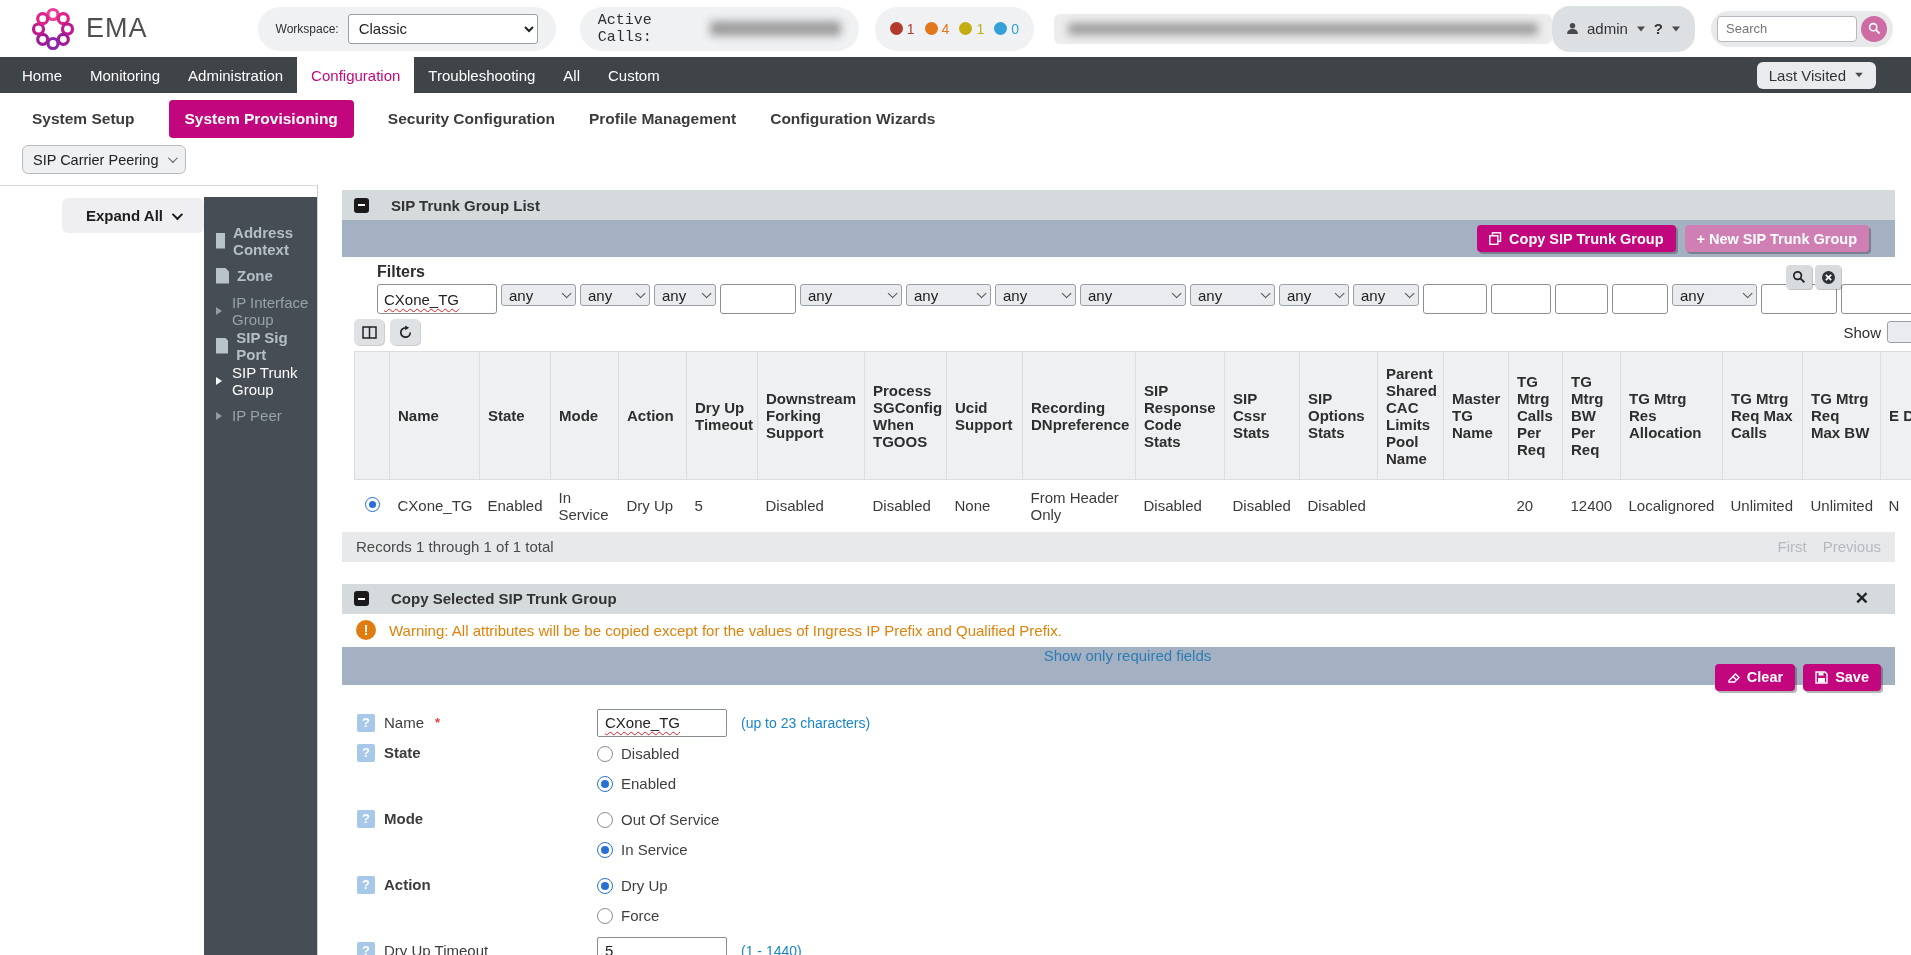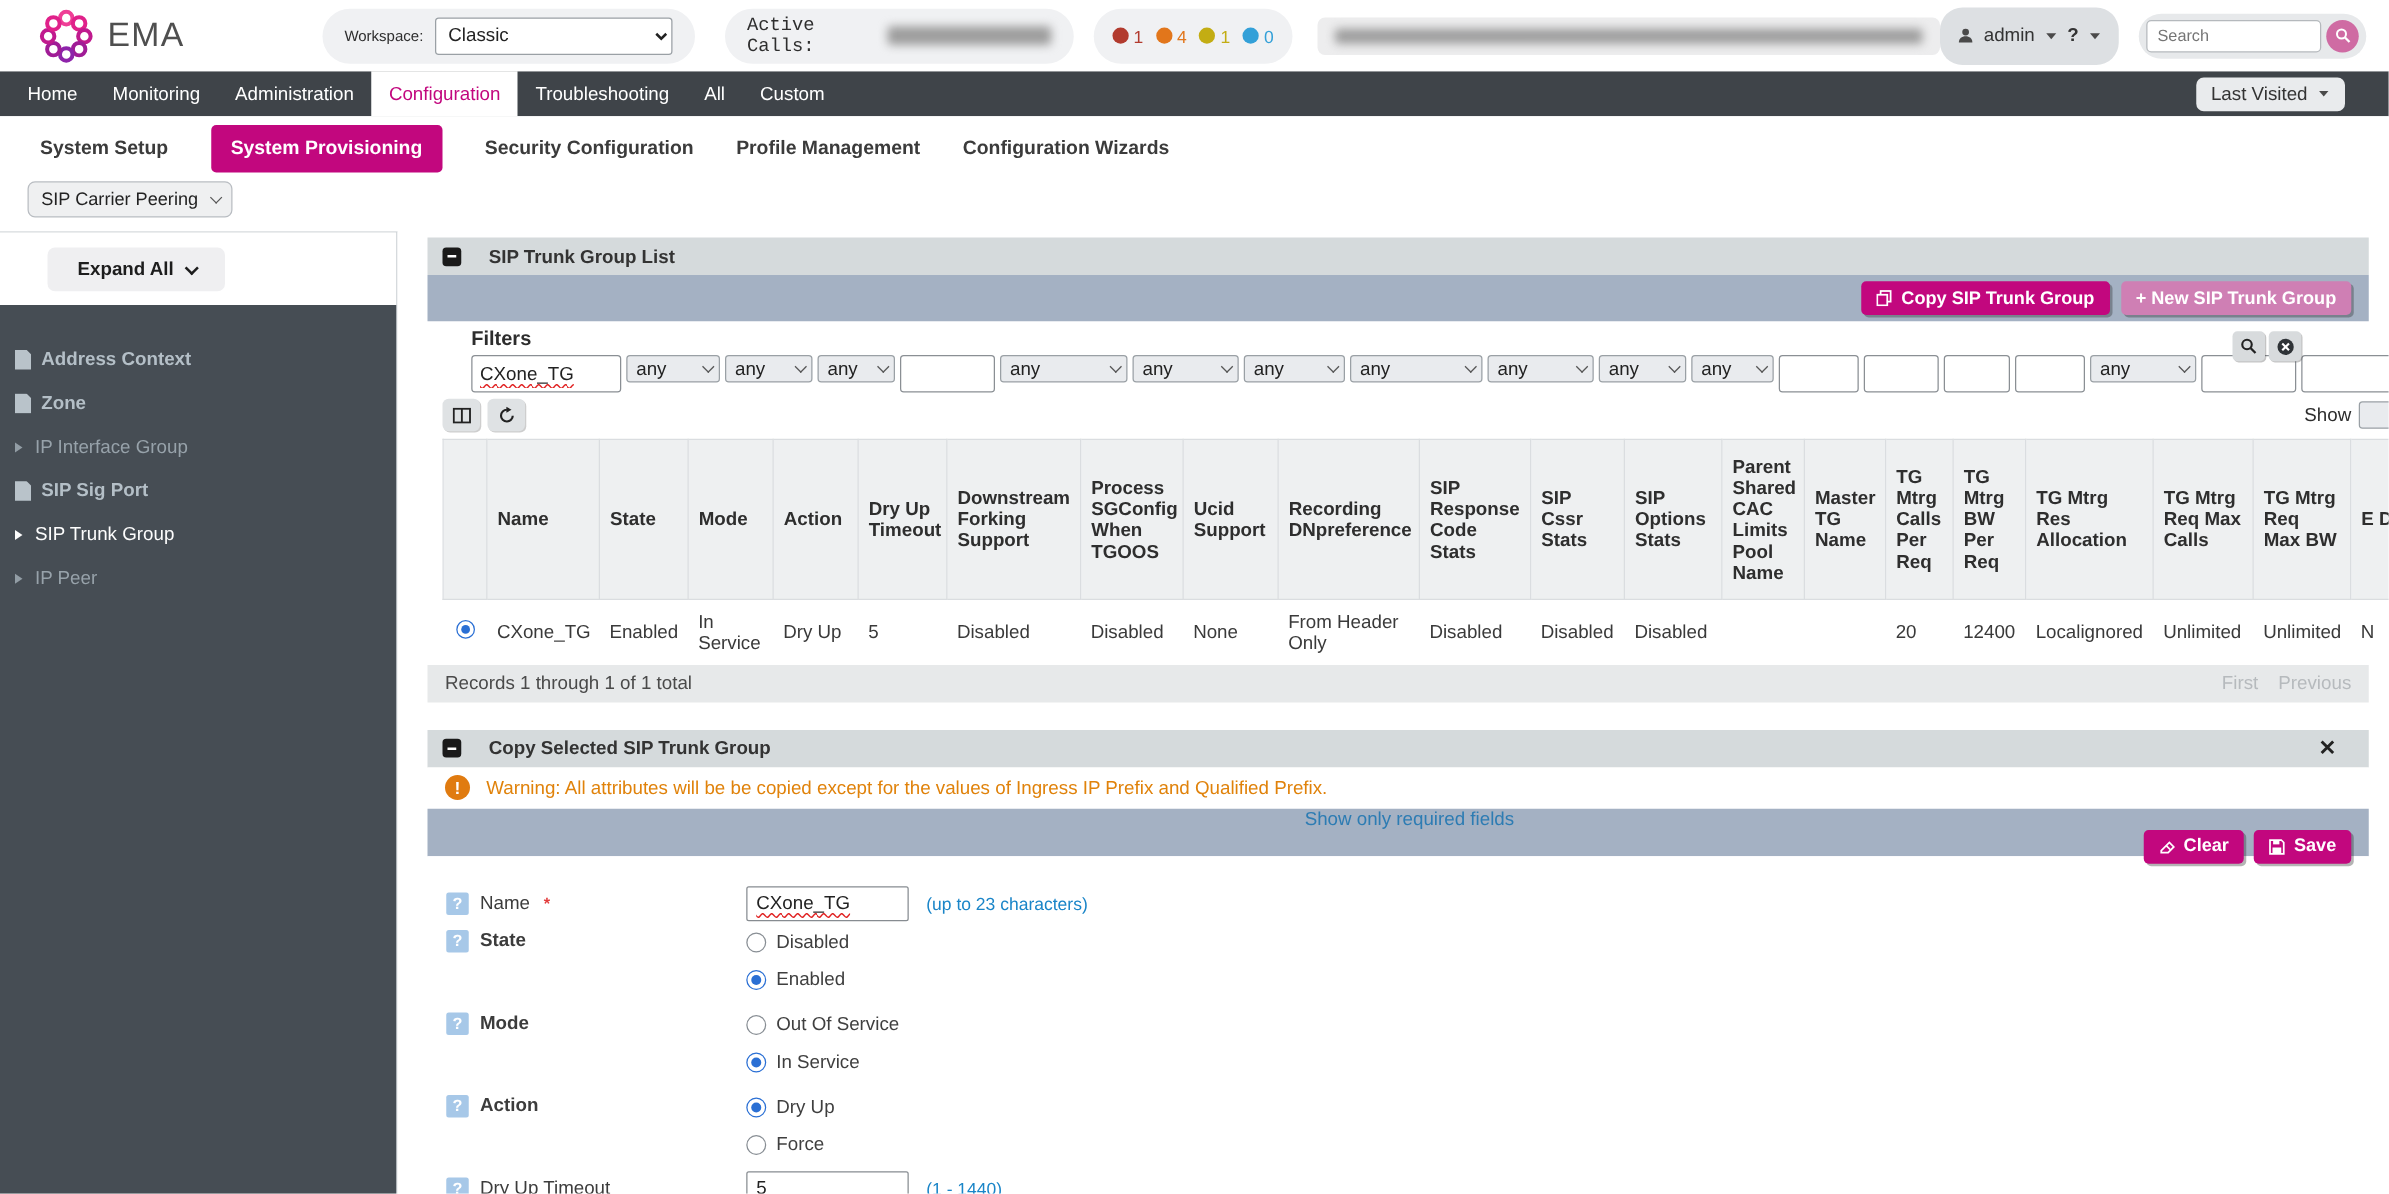--- a/index.html
+++ b/index.html
@@ -44,21 +44,21 @@
   .subnav-item { font-size:15.5px; font-weight:bold; color:#3b3b3b; cursor:pointer; }
   .subnav-item.active { background:#c2077e; color:#fff; border-radius:4px; padding:10px 16px; }
 
   
   .scope-row { height:40px; padding-left:22px; display:flex; align-items:flex-start; }
   .fselect { background:#eff0f1; border:1px solid #b9bdc2; border-radius:6px; height:29px; display:inline-flex; align-items:center; padding:0 10px; gap:10px; font-size:14.5px; color:#222; cursor:pointer; }
   .chev { width:7px; height:7px; border-right:1.6px solid #555; border-bottom:1.6px solid #555; transform:rotate(45deg) translateY(-2px); display:inline-block; }
 
   
   .layout { display:flex; height:770px; }
-  .sidebar { width:318px; flex:0 0 318px; border-right:1px solid #c9ced2; border-top:1px solid #d7dbde; display:flex; flex-direction:column; background:#fff; }
+  .sidebar { width:318px; flex:0 0 318px; border-right:1px solid #c9ced2; border-top:1px solid #d7dbde; display:flex; background:#fff;padding-left:24px; }
   .expand-btn { margin:12px 0 0 38px; width:142px; height:35px; background:#efeff1; border:none; border-radius:6px; font-size:15px; font-weight:bold; color:#1d1d1d; display:flex; align-items:center; justify-content:center; gap:9px; cursor:pointer; }
   .chev-b { width:8px; height:8px; border-right:2.5px solid #1d1d1d; border-bottom:2.5px solid #1d1d1d; transform:rotate(45deg) translateY(-2px); }
   .side-dark { margin-top:11px; background:#464d54; flex:1; padding-top:26px; }
   .side-item { height:35px; display:flex; align-items:center; padding-left:12px; gap:8px; font-size:15px; cursor:pointer; }
   .side-item .lbl-doc { color:#b4bfc7; font-weight:bold; }
   .side-item .lbl-arrow { color:#97a2aa; }
   .side-item.active .lbl-arrow { color:#fdfdfd; }
   .doc-ico { width:13px; height:16px; background:#b9c3ca; clip-path:polygon(0 0,9px 0,13px 4px,13px 16px,0 16px); display:inline-block; }
   .tri-r { width:0; height:0; border-left:6px solid #929da5; border-top:4.5px solid transparent; border-bottom:4.5px solid transparent; display:inline-block; margin-right:2px; }
   .side-item.active .tri-r { border-left-color:#fdfdfd; }
@@ -270,21 +270,21 @@
   </aside>
 
   <main class="content">
 
     <div class="panelwrap">
       <div class="panel-h">
         <span class="collapse-ico"></span>
         <span class="panel-title">SIP Trunk Group List</span>
       </div>
       <div class="band">
-        <div style="margin-left:auto; margin-right:14px; display:flex; gap:9px;">
+        <div style="margin-left:auto; margin-right:26px; display:flex; gap:9px;">
           <button class="mbtn">
             <svg width="13" height="13" viewBox="0 0 13 13">
               <rect x="3.5" y="0.8" width="8" height="8.5" fill="none" stroke="#fff" stroke-width="1.4"></rect>
               <rect x="0.8" y="3.8" width="8" height="8.5" fill="#c2077e" stroke="#fff" stroke-width="1.4"></rect>
             </svg>
             <span>Copy SIP Trunk Group</span>
           </button>
           <button class="mbtn light">
             <span>+ New SIP Trunk Group</span>
           </button>

